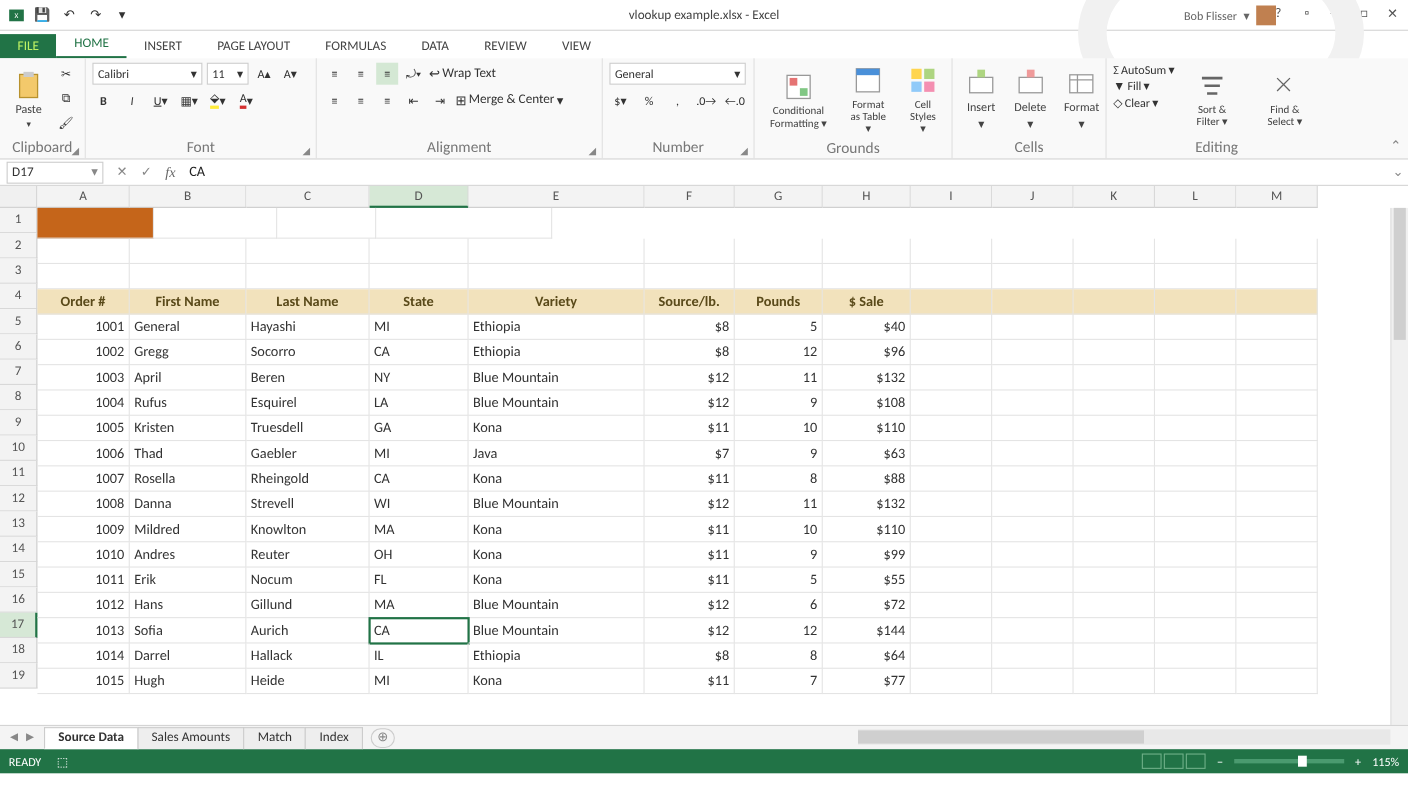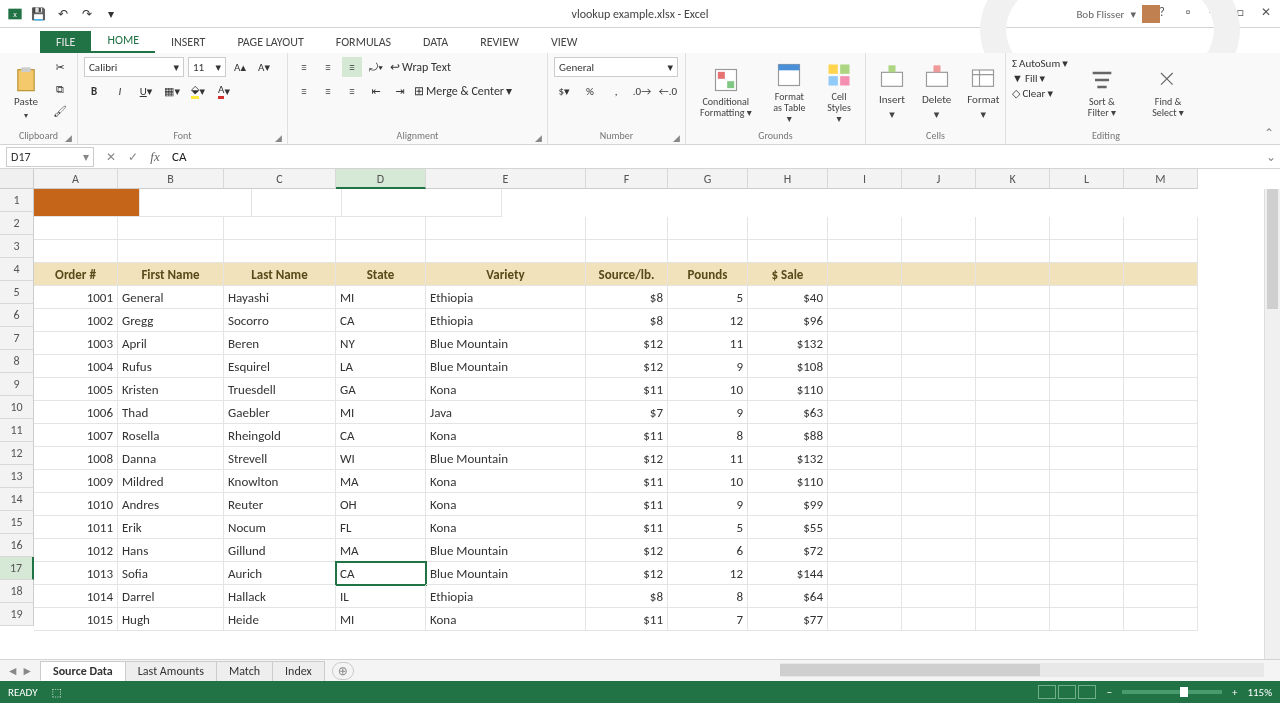--- a/index.html
+++ b/index.html
@@ -10,28 +10,28 @@
 .titlebar .qat { display:flex; align-items:center; gap:2px; padding:0 4px; }
 .qat-btn { width:22px; height:22px; display:flex; align-items:center; justify-content:center; cursor:pointer; }
 .title-text { position:absolute; left:50%; transform:translateX(-50%); font-size:12px; color:#444; }
 .win-controls { position:absolute; right:2px; top:2px; display:flex; gap:2px; align-items:center; }
 .win-btn { width:24px; height:20px; display:flex; align-items:center; justify-content:center; cursor:pointer; font-size:12px; color:#555; }
 .user-area { position:absolute; right:120px; top:5px; display:flex; align-items:center; gap:6px; font-size:11px; color:#666; }
 .avatar { width:18px; height:18px; background:#C08050; }
 
 
 .ribbon-tabs { height:25px; display:flex; align-items:flex-end; padding-left:0; background:#fff; }
-.file-tab { background:#217346; color:#e5e5e5; padding:4px 16px; font-size:12px; cursor:pointer;margin-left:40px; }
+.file-tab { background:#217346; color:#bef264; padding:4px 16px; font-size:12px; cursor:pointer; }
 .rtab { padding:4px 16px; font-size:12px; color:#444; cursor:pointer; }
 .rtab.active { color:#217346; border-bottom:2px solid #217346; background:#fff; }
 
 
 .ribbon { height:92px; border-bottom:1px solid #d4d4d4; display:flex; background:#f9f9f9; position:relative; }
 .rgroup { border-right:1px solid #e0e0e0; padding:4px 6px 2px 6px; display:flex; flex-direction:column; justify-content:space-between; }
-.rgroup-label { text-align:center; font-size:10px; color:#777; padding-top:2px; }
+.rgroup-label { text-align:center; font-size:14px; color:#777; padding-top:2px; }
 .rgroup-body { display:flex; gap:4px; flex:1; }
 .big-btn { display:flex; flex-direction:column; align-items:center; justify-content:center; gap:2px; padding:2px 6px; cursor:pointer; font-size:11px; color:#444; }
 .big-btn svg { width:28px; height:28px; }
 .small-btn { width:20px; height:20px; display:flex; align-items:center; justify-content:center; cursor:pointer; font-size:11px; }
 .combo { height:20px; border:1px solid #ccc; background:#fff; font-size:11px; padding:0 4px; display:flex; align-items:center; justify-content:space-between; cursor:pointer; }
 .corner-launcher { position:absolute; right:2px; bottom:2px; width:10px; height:10px; font-size:9px; color:#888; cursor:pointer; }
 .collapse-ribbon { position:absolute; right:6px; bottom:4px; cursor:pointer; color:#888; }
 
 
 .formula-bar { height:24px; border-bottom:1px solid #d4d4d4; display:flex; align-items:center; }
@@ -628,21 +628,21 @@
     </div>
   <div class="vscroll">
       <div class="vthumb"></div>
     </div>
 </div>
 
 <div class="sheet-bar">
   <div class="sheet-nav">◄ ►</div>
   <div id="sheet-tabs" style="display:flex">
       <div class="sheet-tab active">Source Data</div>
-      <div class="sheet-tab">Last Amounts</div>
+      <div class="sheet-tab">Sales Amounts</div>
       <div class="sheet-tab">Match</div>
       <div class="sheet-tab">Index</div>
     </div>
   <div class="new-sheet">⊕</div>
   <div class="hscroll">
       <div class="hthumb"></div>
     </div>
 </div>
 
 <div class="status-bar">

